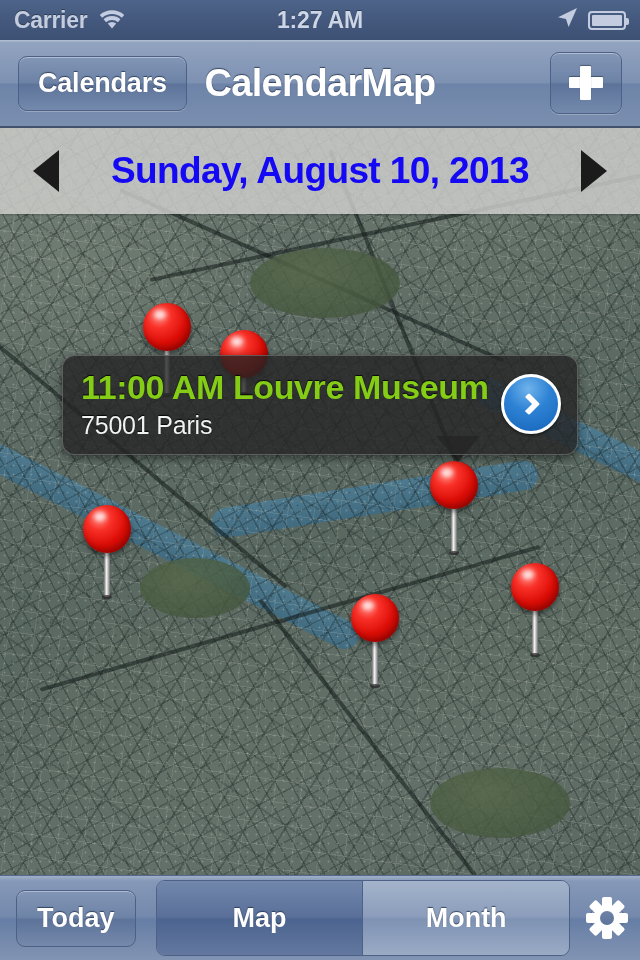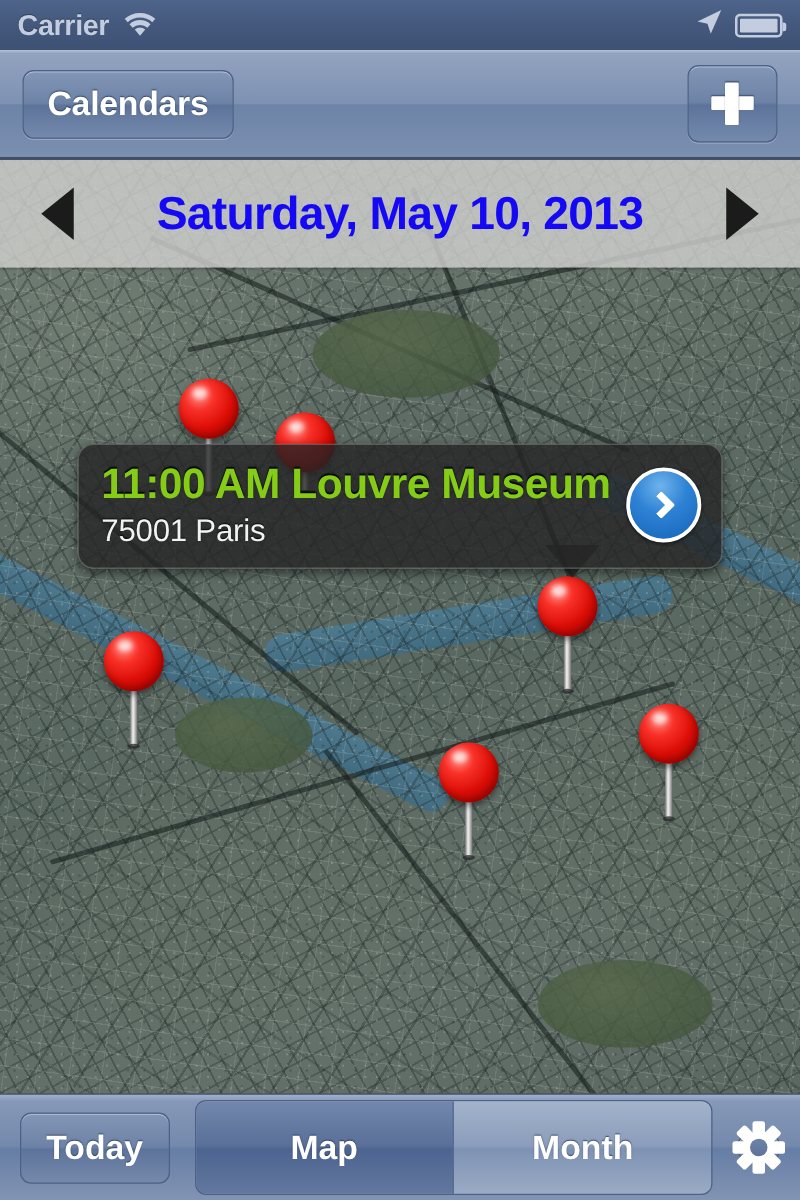--- a/index.html
+++ b/index.html
@@ -244,34 +244,36 @@
 
   <div id="status-bar">
     <span class="sb-carrier">Carrier</span>
     <span class="sb-wifi">
       <svg viewBox="0 0 26 20" width="26" height="20">
         <path d="M13 18.5 L8.8 13.6 a6.4 6.4 0 0 1 8.4 0 Z" fill="#c3cddf"></path>
         <path d="M4.6 9.3 a12.6 12.6 0 0 1 16.8 0 l-2.5 2.9 a8.8 8.8 0 0 0 -11.8 0 Z" fill="#c3cddf"></path>
         <path d="M0.8 4.9 a18.6 18.6 0 0 1 24.4 0 l-2.4 2.8 a15 15 0 0 0 -19.6 0 Z" fill="#c3cddf"></path>
       </svg>
     </span>
+    <span class="sb-time">1:27 AM</span>
     <span class="sb-right">
       <span>
         <svg viewBox="0 0 24 24" width="24" height="24">
           <path d="M22 2 L3 11.2 L11 13 L13.6 21 Z" fill="#c3cddf"></path>
         </svg>
       </span>
       <span class="sb-batt">
           <i></i>
         </span>
     </span>
   </div>
 
   <div id="nav-bar">
     <button class="navbtn">Calendars</button>
+    <div id="nav-title">CalendarMap</div>
     <button class="navbtn" id="add-button">
       <span class="plus-glyph"></span>
     </button>
   </div>
 
   <div id="map">
     <div class="map-img map-base"></div>
 
     <div class="river" style="left:-40px; top:404px; width:420px; height:28px; transform:rotate(27deg);"></div>
     <div class="river" style="left:210px; top:356px; width:330px; height:30px; transform:rotate(-9deg);"></div>
@@ -352,19 +354,19 @@
         <span class="ring"></span>
         <span class="hole"></span>
       </span>
     </button>
   </div>
 
   <div id="date-bar">
     <div class="arrow-btn">
       <span class="tri left"></span>
     </div>
-    <div id="date-label">Saturday, May 10, 2013</div>
+    <div id="date-label">Sunday, August 10, 2013</div>
     <div class="arrow-btn">
       <span class="tri right"></span>
     </div>
   </div>
 
 </div>
 
 </body></html>

